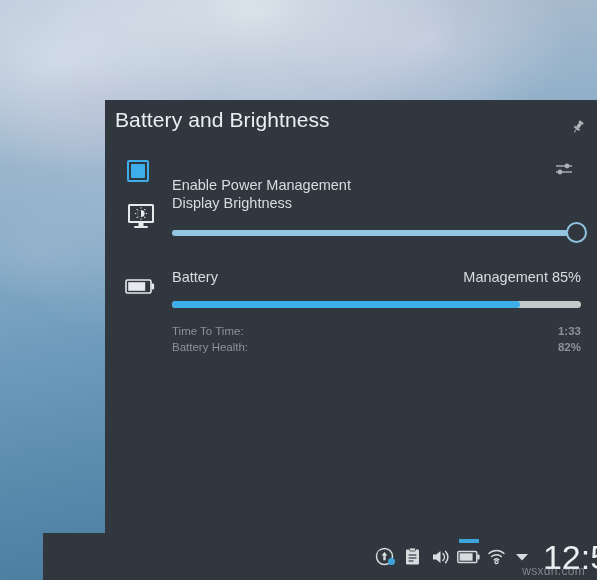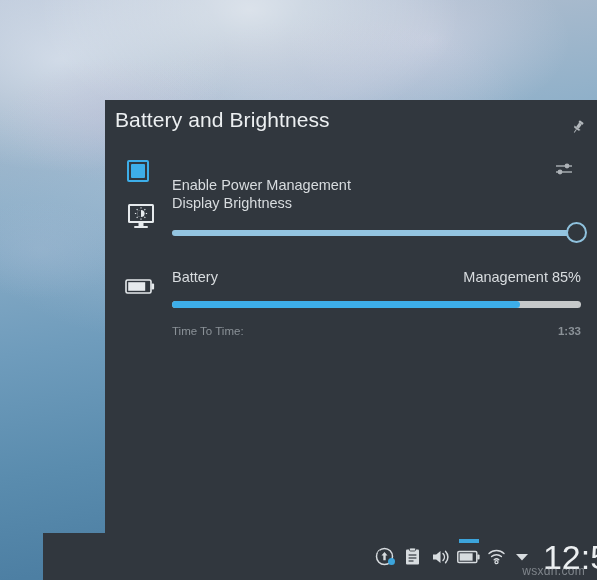--- a/index.html
+++ b/index.html
@@ -326,20 +326,24 @@
       <div id="battery-status">
         <span>Management</span><span class="pct">85%</span>
       </div>
       <div class="progress-track">
         <div class="progress-fill" id="battery-fill" style="width: 347.65px;"></div>
       </div>
       <div class="detail-line" id="detail-empty">
         <span>Time To Time:</span>
         <span class="val">1:33</span>
       </div>
+      <div class="detail-line" id="detail-health">
+        <span>Battery Health:</span>
+        <span class="val">82%</span>
+      </div>
     </div>
   </div>
 
   <div id="taskbar">
 
     <div class="tray-item">
       <svg width="19" height="19" viewBox="0 0 19 19" aria-hidden="true">
         <circle cx="9.5" cy="9.5" r="8" fill="none" stroke="#e6eaed" stroke-width="1.5"></circle>
         <path d="M3.5 6.5 a7 7 0 0 1 2 -2.2" fill="none" stroke="#31373e" stroke-width="2.4"></path>
         <path d="M9.5 5 l3 3.6 h-1.8 v4.6 h-2.4 v-4.6 h-1.8 z" fill="#e6eaed"></path>

